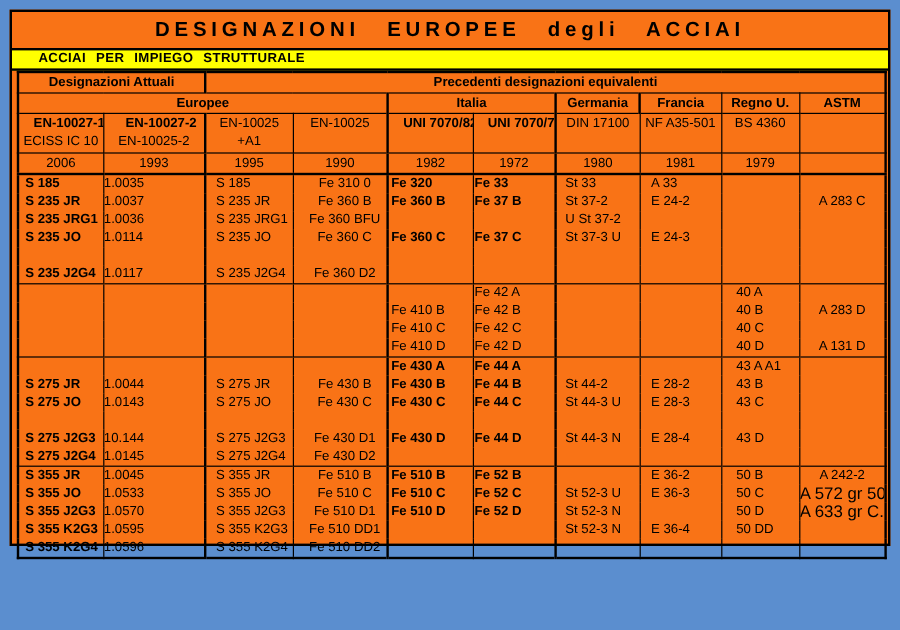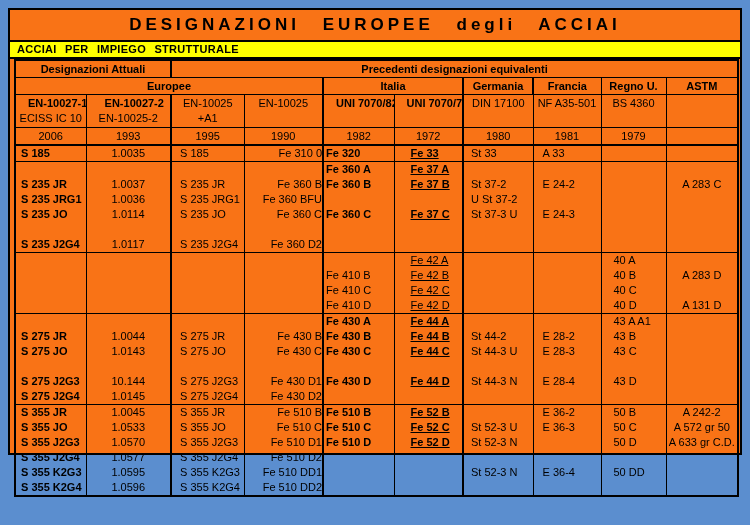--- a/index.html
+++ b/index.html
@@ -23,21 +23,21 @@
     font-weight:bold;font-size:17px;
     letter-spacing:4px;word-spacing:14px;
     color:#000;white-space:nowrap;overflow:hidden;
   }
   .banner{
     background:#ffff00;
     border-top:2px solid #000;
     border-bottom:2px solid #000;
     height:15px;line-height:15px;
     font-weight:bold;font-size:11px;
-    padding-left:7px;
+    padding-left:22px;
     letter-spacing:0.3px;word-spacing:5px;
     color:#000;
   }
   table{
     border-collapse:collapse;
     table-layout:fixed;
     width:723px;
     margin-left:4px;
     border:2px solid #000;
   }
@@ -62,30 +62,30 @@
   .bR2{border-right-width:2px !important;}
   tbody td{
     border-left:1px solid #000;
     border-right:1px solid #000;
     border-top:0;border-bottom:0;
     height:15px;line-height:15px;
   }
   tbody tr.sec td{border-top:1px solid #000;}
   
   td.c0{text-align:left;padding-left:5px;font-weight:bold;}
-  td.c1{text-align:center;}
+  td.c1{text-align:left;}
   td.c2{text-align:left;padding-left:8px;}
-  td.c3{text-align:right;padding-left:8px;}
+  td.c3{text-align:center;padding-left:8px;}
   td.c4{text-align:left;padding-left:2px;}
-  td.c5{text-align:left;padding-left:16px;text-decoration:underline;}
+  td.c5{text-align:left;padding-left:1px;}
   td.c6{text-align:left;padding-left:7px;}
   td.c7{text-align:left;padding-left:9px;}
   td.c8{text-align:left;padding-left:12px;margin-top:26px;}
   td.c9{text-align:center;margin-top:27px;}
-  td.small{font-size:11px;}
+  td.small{font-size:14px;}
 </style>
 </head>
 <body>
 
 <div class="page">
   <div class="title">DESIGNAZIONI EUROPEE degli ACCIAI</div>
   <div class="banner">ACCIAI PER IMPIEGO STRUTTURALE</div>
   <table>
     <colgroup>
       <col style="width:71px">
@@ -173,32 +173,20 @@
           <td class="c1 bR2">1.0035</td>
           <td class="c2">S 185</td>
           <td class="c3 bR2">Fe 310 0</td>
           <td class="c4 bold">Fe 320</td>
           <td class="c5 bR2 bold">Fe 33</td>
           <td class="c6">St 33</td>
           <td class="c7">A 33</td>
           <td class="c8"></td>
           <td class="c9"></td>
         </tr>
-        <tr class="sec">
-          <td class="c0"></td>
-          <td class="c1 bR2"></td>
-          <td class="c2"></td>
-          <td class="c3 bR2"></td>
-          <td class="c4 bold">Fe 360 A</td>
-          <td class="c5 bR2 bold">Fe 37 A</td>
-          <td class="c6"></td>
-          <td class="c7"></td>
-          <td class="c8"></td>
-          <td class="c9"></td>
-        </tr>
         <tr>
           <td class="c0">S 235 JR</td>
           <td class="c1 bR2">1.0037</td>
           <td class="c2">S 235 JR</td>
           <td class="c3 bR2">Fe 360 B</td>
           <td class="c4 bold">Fe 360 B</td>
           <td class="c5 bR2 bold">Fe 37 B</td>
           <td class="c6">St 37-2</td>
           <td class="c7">E 24-2</td>
           <td class="c8"></td>
@@ -402,32 +390,20 @@
           <td class="c2">S 355 J2G3</td>
           <td class="c3 bR2">Fe 510 D1</td>
           <td class="c4 bold">Fe 510 D</td>
           <td class="c5 bR2 bold">Fe 52 D</td>
           <td class="c6">St 52-3 N</td>
           <td class="c7"></td>
           <td class="c8">50 D</td>
           <td class="c9 small">A 633 gr C.D.</td>
         </tr>
         <tr>
-          <td class="c0">S 355 J2G4</td>
-          <td class="c1 bR2">1.0577</td>
-          <td class="c2">S 355 J2G4</td>
-          <td class="c3 bR2">Fe 510 D2</td>
-          <td class="c4 bold"></td>
-          <td class="c5 bR2 bold"></td>
-          <td class="c6"></td>
-          <td class="c7"></td>
-          <td class="c8"></td>
-          <td class="c9"></td>
-        </tr>
-        <tr>
           <td class="c0">S 355 K2G3</td>
           <td class="c1 bR2">1.0595</td>
           <td class="c2">S 355 K2G3</td>
           <td class="c3 bR2">Fe 510 DD1</td>
           <td class="c4 bold"></td>
           <td class="c5 bR2 bold"></td>
           <td class="c6">St 52-3 N</td>
           <td class="c7">E 36-4</td>
           <td class="c8">50 DD</td>
           <td class="c9"></td>

